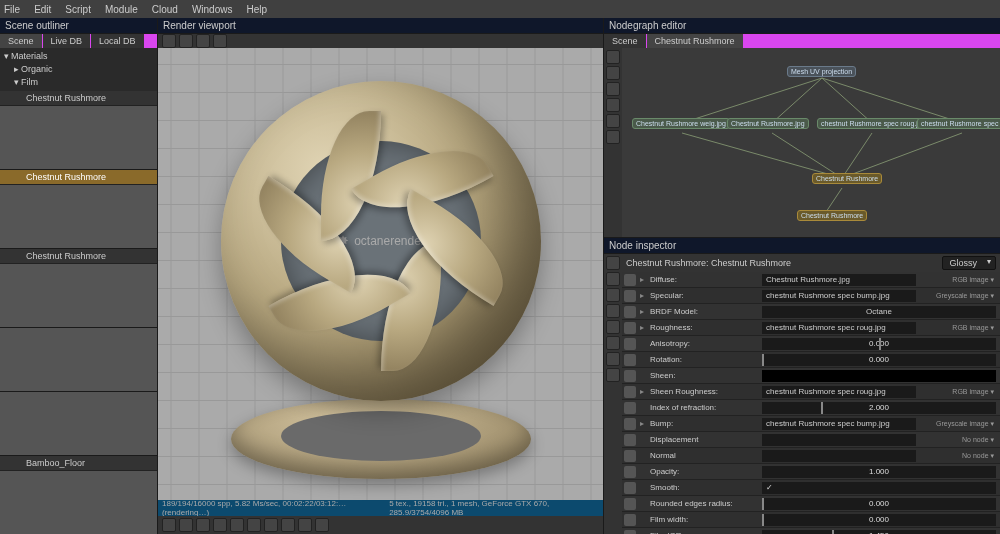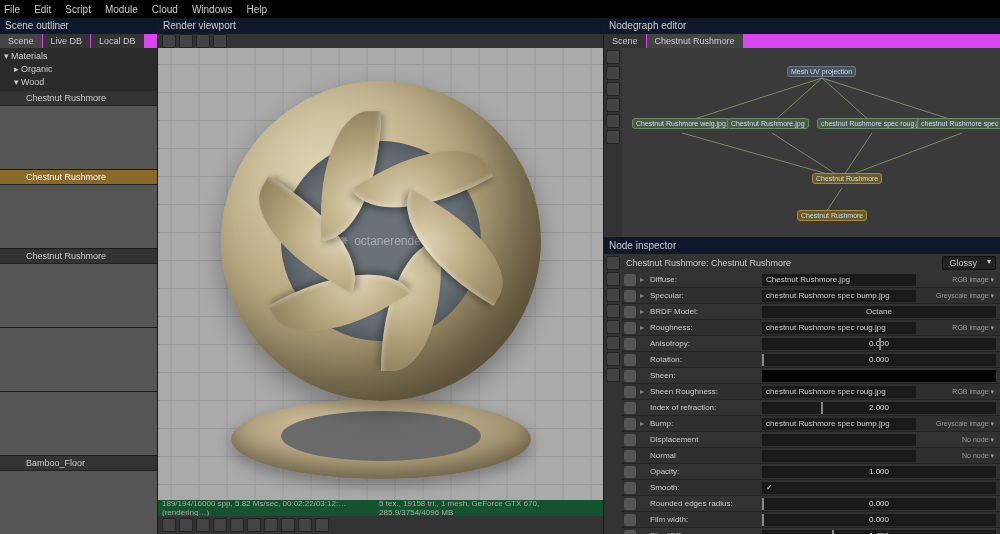--- a/index.html
+++ b/index.html
@@ -8,21 +8,21 @@
   background: #2b2b2b;
   font-family: Arial, sans-serif;
   font-size: 10px;
   color: #ccc;
   overflow: hidden;
   display: flex;
   flex-direction: column;
 }
 .menubar {
   height: 18px;
-  background: #000000;
+  background: #404040;
   display: flex;
   align-items: center;
   padding: 0 4px;
   gap: 14px;
   font-size: 10px;
 }
 .menubar span { cursor: pointer; }
 .main-row {
   flex: 1; display: flex; min-height: 0;
 }
@@ -161,25 +161,26 @@
   position: absolute;
   left: 50%; top: 50%;
   width: 60px; height: 130px;
   transform-origin: 0 0;
   background: radial-gradient(circle at 30% 30%, #e0d4b4, #b8a880 50%, #8a7a58);
   border-radius: 100% 0 80% 0;
   box-shadow: -3px -3px 6px rgba(0,0,0,0.3), inset 2px 2px 4px rgba(255,255,255,0.3);
 }
 .viewport-status {
   height: 16px;
-  background: #14532d;
+  background: #0c4a6e;
   display: flex; align-items: center;
   padding: 0 4px;
   font-size: 8px;
   color: #aaa;
+  gap: 10px;
 }
 .viewport-toolbar-bottom {
   height: 18px;
   background: #333;
   display: flex; align-items: center;
   padding: 0 4px;
   gap: 3px;
 }
 .tb-btn {
   width: 14px; height: 14px;
@@ -314,21 +315,21 @@
   <div class="left-panel">
     <div class="panel-title">Scene outliner</div>
     <div class="tab-row">
       <div class="tab active">Scene</div>
       <div class="tab">Live DB</div>
       <div class="tab">Local DB</div>
     </div>
     <div class="tree">
       <div class="node">▾ <span>Materials</span></div>
       <div class="node indent1">▸ <span>Organic</span></div>
-      <div class="node indent1">▾ <span>Wood</span></div>
+      <div class="node indent1">▾ <span>Film</span></div>
     </div>
     <div class="mat-list" id="mat-list">
         <div class="mat-item">
           <div class="label">Chestnut Rushmore</div>
           <div class="thumb thumb-red"></div>
         </div>
         <div class="mat-item selected">
           <div class="label">Chestnut Rushmore</div>
           <div class="thumb thumb-wood"></div>
         </div>

